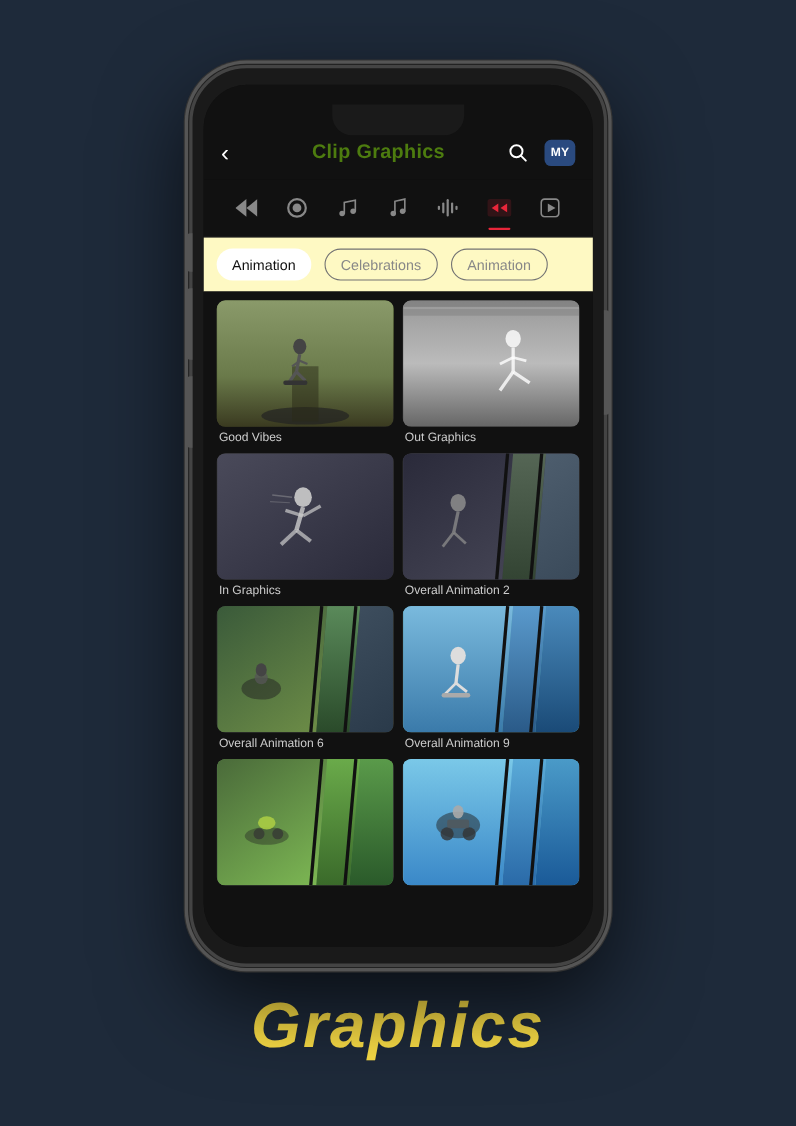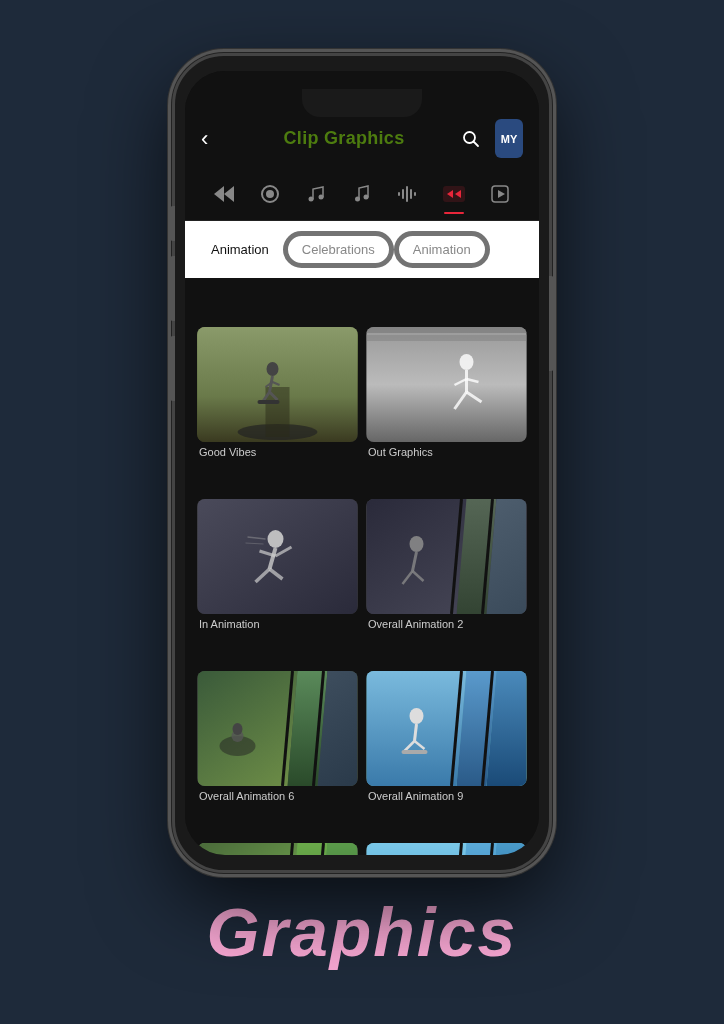--- a/index.html
+++ b/index.html
@@ -135,21 +135,21 @@
       cursor: pointer;
       width: 28px;
       height: 28px;
       display: flex;
       align-items: center;
       justify-content: center;
     }
 
     .avatar-btn {
       width: 28px;
-      height: 39px;
+      height: 24px;
       background: #2a4a7f;
       border-radius: 6px;
       display: flex;
       align-items: center;
       justify-content: center;
       color: #fff;
       font-size: 11px;
       font-weight: 700;
       cursor: pointer;
     }
@@ -189,23 +189,23 @@
       transform: translateX(-50%);
       width: 20px;
       height: 2px;
       background: #e8263a;
       border-radius: 1px;
     }
 
     
     .filter-tabs {
       display: flex;
-      gap: 0;
+      gap: 12px;
       padding: 10px 12px;
-      background: #ffffff;
+      background: #fef9c3;
       overflow-x: auto;
       scrollbar-width: none;
     }
 
     .filter-tab {
       padding: 6px 14px;
       border-radius: 20px;
       font-size: 13px;
       font-weight: 500;
       cursor: pointer;
@@ -214,39 +214,38 @@
     }
 
     .filter-tab.active {
       background: #fff;
       color: #111;
     }
 
     .filter-tab.inactive {
       background: transparent;
       color: #888;
-      border: 5px solid #737373;
+      border: 1px solid #737373;
     }
 
     
     .content-grid {
       flex: 1;
       overflow-y: auto;
       padding: 8px 12px 12px;
       background: #111;
       scrollbar-width: none;
     }
 
     .content-grid::-webkit-scrollbar { display: none; }
 
     .grid-row {
       display: flex;
       gap: 8px;
       margin-bottom: 8px;
-      margin-top: 41px;
     }
 
     .grid-item {
       flex: 1;
       cursor: pointer;
     }
 
     .grid-thumb {
       width: 100%;
       height: 115px;
@@ -258,22 +257,22 @@
 
     .grid-label {
       color: #ccc;
       font-size: 11px;
       margin-top: 4px;
       padding-left: 2px;
     }
 
     
     .page-label {
-      color: #f9a8d4;
-      font-size: 68px;
+      color: #fde047;
+      font-size: 58px;
       font-weight: 900;
       font-style: italic;
       text-align: right;
       letter-spacing: 2px;
       font-family: Impact, 'Arial Black', sans-serif;
     }
   </style>
 </head>
 <body>
 
@@ -440,21 +439,21 @@
               <line x1="78" y1="49" x2="72" y2="70" stroke="#ccc" stroke-width="4" opacity="0.8"></line>
               <line x1="72" y1="70" x2="58" y2="83" stroke="#ccc" stroke-width="3.5" opacity="0.7"></line>
               <line x1="72" y1="70" x2="85" y2="80" stroke="#ccc" stroke-width="3.5" opacity="0.7"></line>
               <line x1="78" y1="57" x2="62" y2="52" stroke="#ccc" stroke-width="3" opacity="0.7"></line>
               <line x1="78" y1="57" x2="94" y2="48" stroke="#ccc" stroke-width="3" opacity="0.7"></line>
 
               <line x1="50" y1="38" x2="68" y2="40" stroke="#aaa" stroke-width="1.5" opacity="0.4"></line>
               <line x1="48" y1="44" x2="66" y2="45" stroke="#aaa" stroke-width="1" opacity="0.3"></line>
             </svg>
           </div>
-          <div class="grid-label">In Animation</div>
+          <div class="grid-label">In Graphics</div>
         </div>
         <div class="grid-item">
           <div class="grid-thumb" style="position:relative; overflow:hidden;">
 
             <svg width="100%" height="100%" viewBox="0 0 160 115" style="position:absolute;top:0;left:0;">
 
               <defs>
                 <linearGradient id="mp1a" x1="0" y1="0" x2="1" y2="1">
                   <stop offset="0%" stop-color="#2a2a3a"></stop>
                   <stop offset="100%" stop-color="#4a4a5a"></stop>

